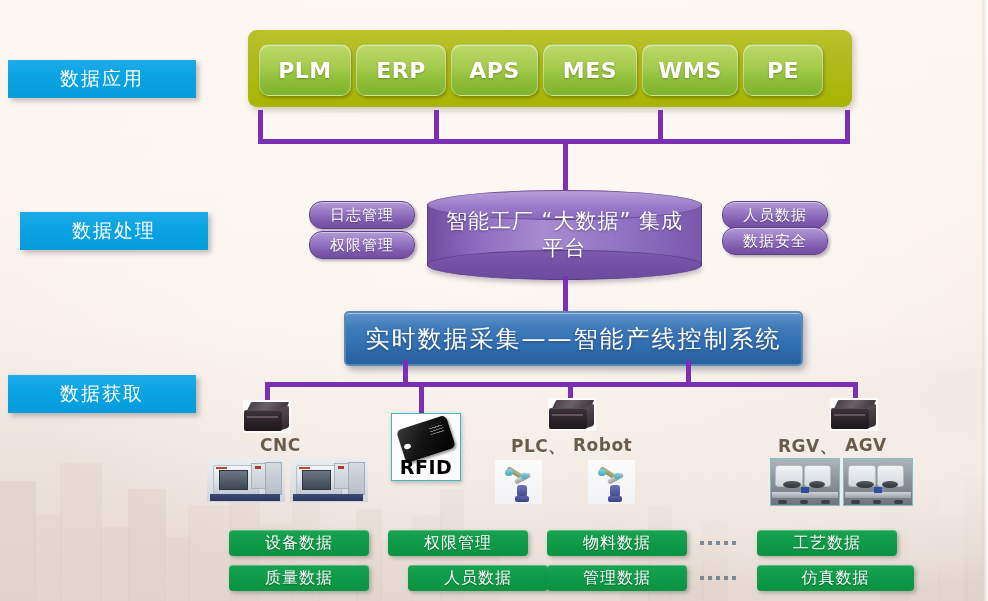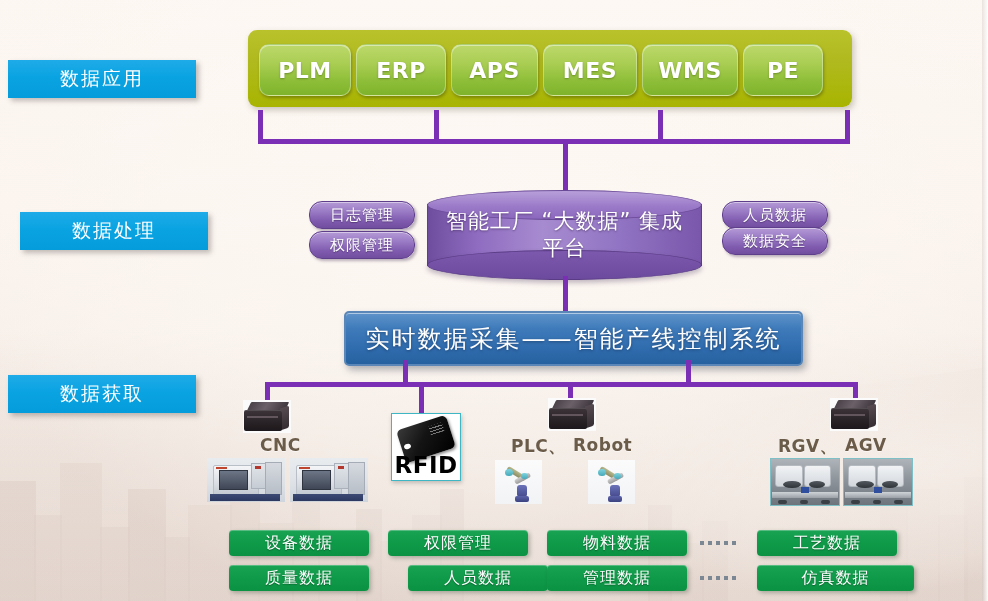--- a/index.html
+++ b/index.html
@@ -156,21 +156,21 @@
     content:"";position:absolute;right:6px;top:6px;width:14px;height:9px;
     background:repeating-linear-gradient(0deg,#8c8c8c 0 1px,transparent 1px 3px);
     opacity:.85;
   }
   #rfidbox .hole{
     position:absolute;left:12px;top:30px;width:7px;height:5px;border-radius:50%;
     background:#fff;transform:rotate(-18deg);
   }
   #rfidbox .cap{
     position:absolute;left:0;right:0;bottom:2px;text-align:center;
-    font-size:23px;font-weight:700;color:#000;letter-spacing:.5px;
+    font-size:19px;font-weight:700;color:#000;letter-spacing:.5px;
   }
 
   
   .photo{position:absolute;overflow:hidden;background:#eceff3;}
   .photo.teal{border:1px solid #7fbfc6;}
 
   
   .cnc{background:linear-gradient(180deg,#e9ecef 0%,#dfe3e8 55%,#cfd5dc 100%);}
   .cnc .enc{position:absolute;left:8%;top:16%;width:56%;height:66%;border-radius:2px;
     background:linear-gradient(180deg,#f4f5f7 0%,#dadee4 60%,#c3c9d1 100%);border:1px solid #b9bfc7;}

